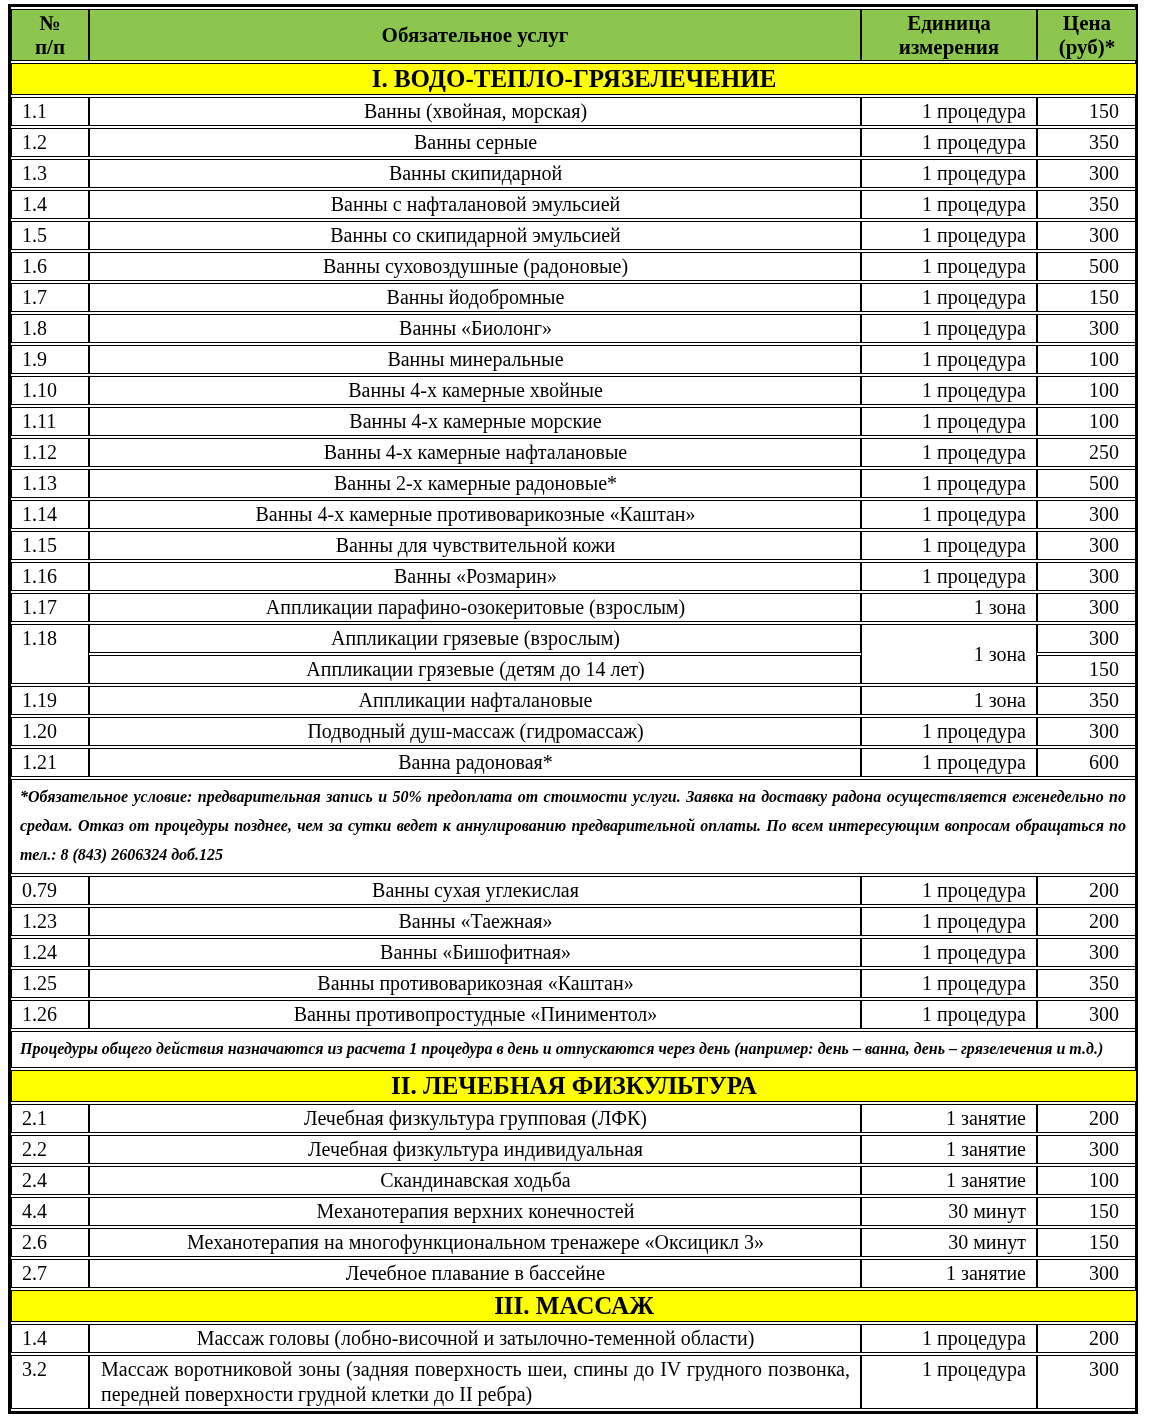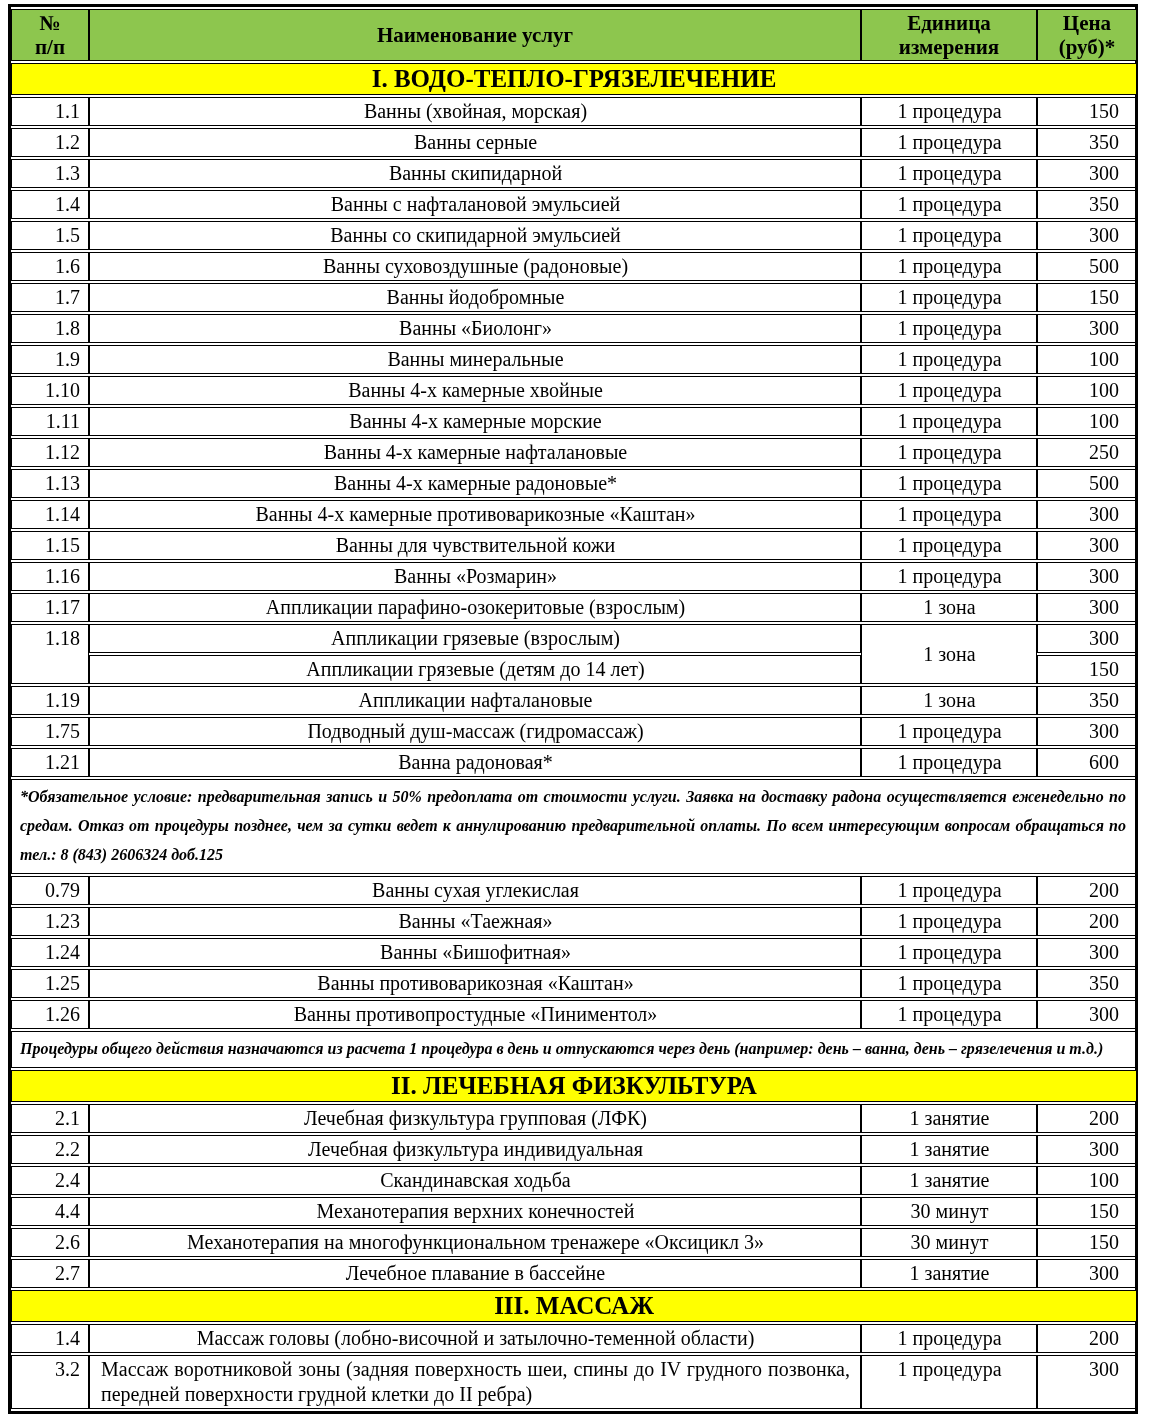--- a/index.html
+++ b/index.html
@@ -51,24 +51,24 @@
     background:#FFFF00;
     font-weight:bold;
     font-size:25px;
     line-height:28px;
     text-align:center;
     vertical-align:middle;
     height:24px;
     padding:1px 4px;
   }
   
-  td.num{text-align:right;padding-right:8px;}
+  td.num{padding-right:8px;}
   td.name{text-align:center;padding-left:11px;}
   td.name.just{text-align:justify;}
-  td.unit{text-align:center;padding-left:11px;}
+  td.unit{text-align:right;padding-left:11px;}
   td.unit.mid{vertical-align:middle;}
   td.price{text-align:right;padding-right:17px;}
   
   td.note{
     font-weight:bold;
     font-style:italic;
     text-align:justify;
     font-size:16px;
     line-height:29px;
     padding:2px 10px 4px 8px;
@@ -83,21 +83,21 @@
       <colgroup>
         <col class="c-num">
           <col class="c-name">
           <col class="c-unit">
           <col class="c-price">
       </colgroup>
       <tbody>
         <tr class="hdr">
           <td>№
 п/п</td>
-          <td>Наименование услуг</td>
+          <td>Обязательное услуг</td>
           <td>Единица
 измерения</td>
           <td>Цена
 (руб)*</td>
         </tr>
       <tr class="sect">
             <td class="" colspan="4">I. ВОДО-ТЕПЛО-ГРЯЗЕЛЕЧЕНИЕ</td>
           </tr>
           <tr>
             <td class="num">1.1</td>
@@ -166,21 +166,21 @@
             <td class="price">100</td>
           </tr>
           <tr>
             <td class="num">1.12</td>
             <td class="name">Ванны 4-х камерные нафталановые</td>
             <td class="unit">1 процедура</td>
             <td class="price">250</td>
           </tr>
           <tr>
             <td class="num">1.13</td>
-            <td class="name">Ванны 4-х камерные радоновые*</td>
+            <td class="name">Ванны 2-х камерные радоновые*</td>
             <td class="unit">1 процедура</td>
             <td class="price">500</td>
           </tr>
           <tr>
             <td class="num">1.14</td>
             <td class="name">Ванны 4-х камерные противоварикозные «Каштан»</td>
             <td class="unit">1 процедура</td>
             <td class="price">300</td>
           </tr>
           <tr>
@@ -211,21 +211,21 @@
             <td class="name">Аппликации грязевые (детям до 14 лет)</td>
             <td class="price">150</td>
           </tr>
           <tr>
             <td class="num">1.19</td>
             <td class="name">Аппликации нафталановые</td>
             <td class="unit">1 зона</td>
             <td class="price">350</td>
           </tr>
           <tr>
-            <td class="num">1.75</td>
+            <td class="num">1.20</td>
             <td class="name">Подводный душ-массаж (гидромассаж)</td>
             <td class="unit">1 процедура</td>
             <td class="price">300</td>
           </tr>
           <tr>
             <td class="num">1.21</td>
             <td class="name">Ванна радоновая*</td>
             <td class="unit">1 процедура</td>
             <td class="price">600</td>
           </tr>

